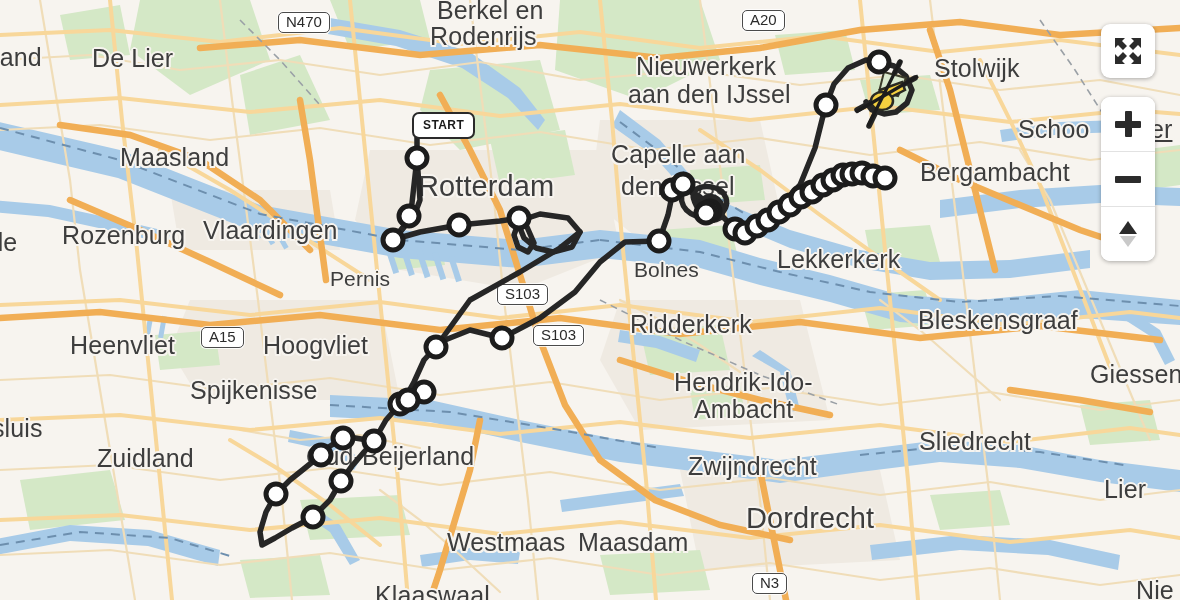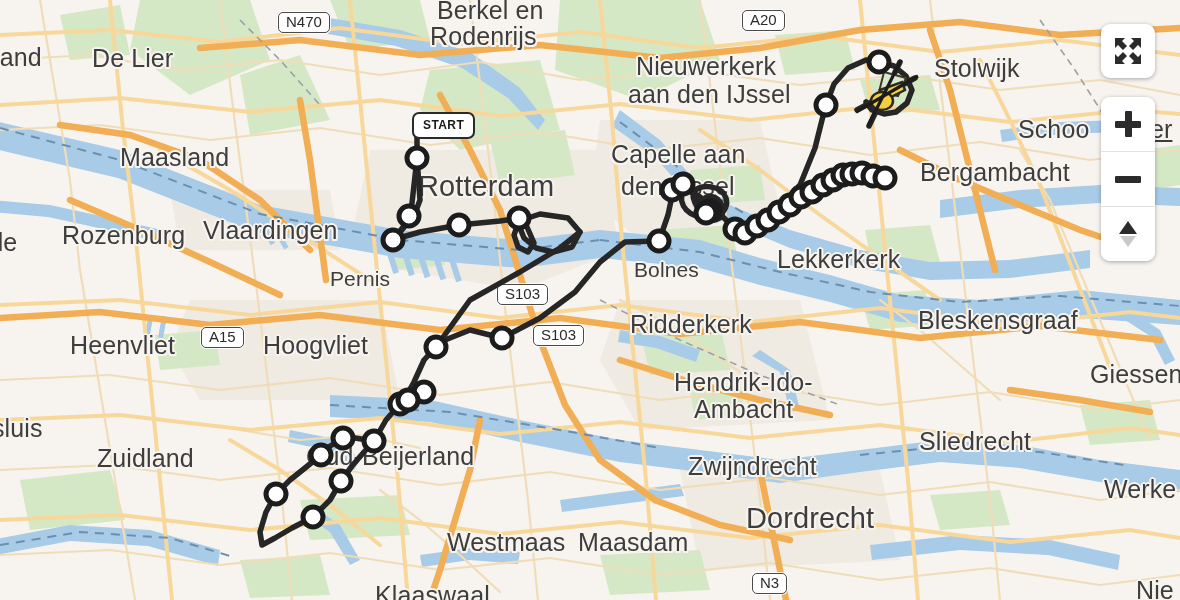--- a/index.html
+++ b/index.html
@@ -257,28 +257,29 @@
         <div class="lbl s-lg" style="left: 62px; top: 221px;">Rozenburg</div>
         <div class="lbl s-lg" style="left: -8px; top: 228px;">lle</div>
         <div class="lbl s-md" style="left: 330px; top: 267px;">Pernis</div>
         <div class="lbl s-lg" style="left: 777px; top: 245px;">Lekkerkerk</div>
         <div class="lbl s-md" style="left: 634px; top: 258px;">Bolnes</div>
         <div class="lbl s-lg" style="left: 630px; top: 310px;">Ridderkerk</div>
         <div class="lbl s-lg" style="left: 918px; top: 306px;">Bleskensgraaf</div>
         <div class="lbl s-lg" style="left: 70px; top: 331px;">Heenvliet</div>
         <div class="lbl s-lg" style="left: 263px; top: 331px;">Hoogvliet</div>
         <div class="lbl s-lg" style="left: 1090px; top: 360px;">Giessenb</div>
+        <div class="lbl s-lg" style="left: 190px; top: 376px;">Spijkenisse</div>
         <div class="lbl s-lg" style="left: 674px; top: 368px;">Hendrik-Ido-</div>
         <div class="lbl s-lg" style="left: 694px; top: 395px;">Ambacht</div>
         <div class="lbl s-lg" style="left: -8px; top: 414px;">sluis</div>
         <div class="lbl s-lg" style="left: 919px; top: 427px;">Sliedrecht</div>
         <div class="lbl s-lg" style="left: 97px; top: 444px;">Zuidland</div>
         <div class="lbl s-lg" style="left: 306px; top: 442px;">Oud-Beijerland</div>
         <div class="lbl s-lg" style="left: 688px; top: 452px;">Zwijndrecht</div>
-        <div class="lbl s-lg" style="left: 1104px; top: 475px;">Werke</div>
+        <div class="lbl s-lg" style="left: 1104px; top: 475px;">Lier</div>
         <div class="lbl s-xl" style="left: 746px; top: 502px;">Dordrecht</div>
         <div class="lbl s-lg" style="left: 447px; top: 528px;">Westmaas</div>
         <div class="lbl s-lg" style="left: 578px; top: 528px;">Maasdam</div>
         <div class="lbl s-lg" style="left: 375px; top: 581px;">Klaaswaal</div>
         <div class="lbl s-lg" style="left: 1136px; top: 576px;">Nie</div>
       </div>
 
     <div class="layer" id="shields-layer">
         <div class="shield" style="left: 278px; top: 12px;">N470</div>
         <div class="shield" style="left: 726px; top: 10px; margin-left: 16px;">A20</div>

